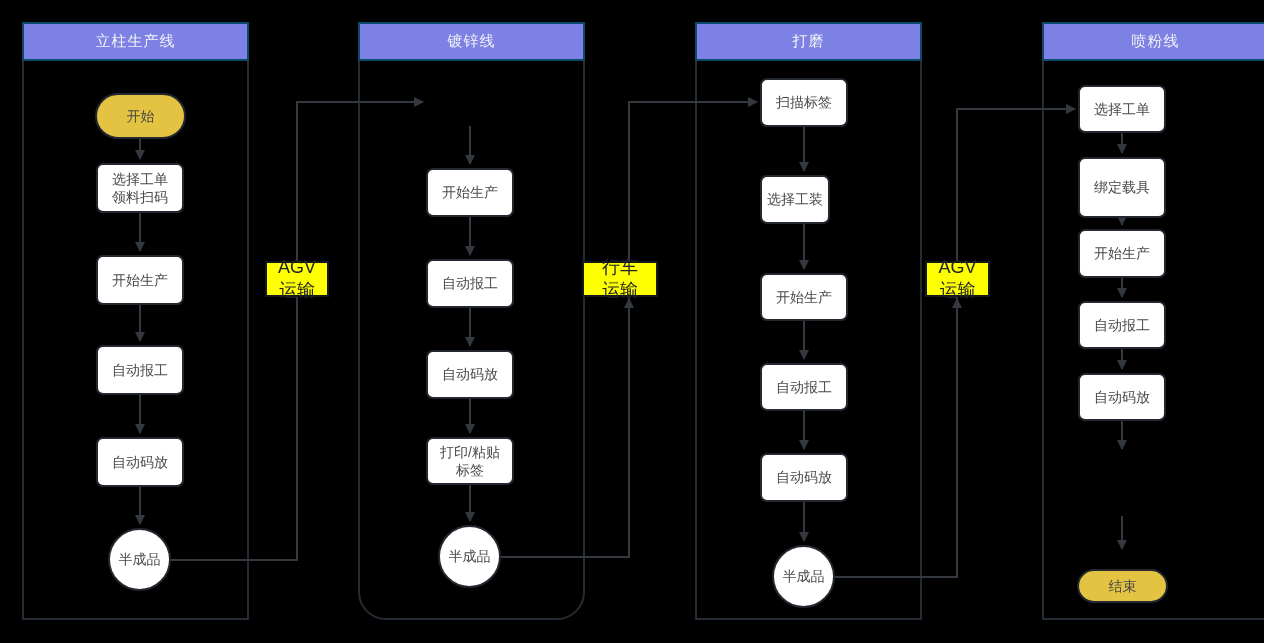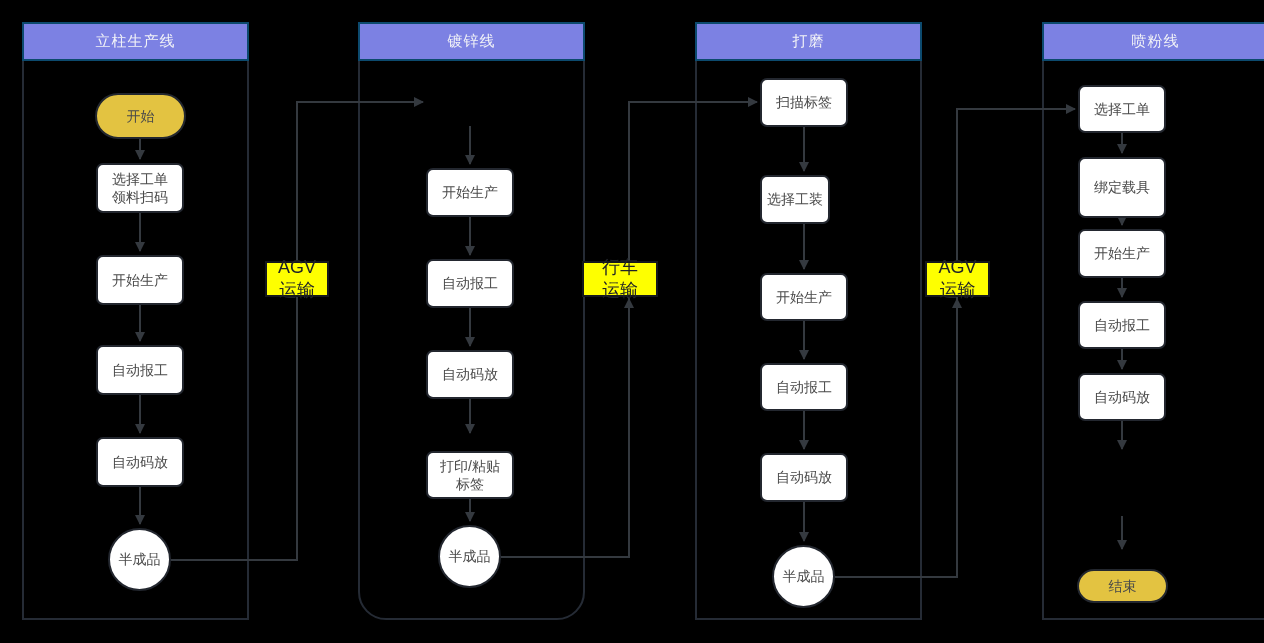--- a/index.html
+++ b/index.html
@@ -90,21 +90,21 @@
   <div class="node" style="left:96px;top:345px;width:88px;height:50px;">自动报工</div>
   <div class="node" style="left:96px;top:437px;width:88px;height:50px;">自动码放</div>
   <div class="node circle" style="left:108px;top:528px;width:63px;height:63px;">半成品</div>
 
   <div class="lane" style="left:358px;top:22px;width:227px;height:598px;border-radius:28px;">
     <div class="lane-header">镀锌线</div>
   </div>
   <div class="node" style="left:426px;top:168px;width:88px;height:49px;">开始生产</div>
   <div class="node" style="left:426px;top:259px;width:88px;height:49px;">自动报工</div>
   <div class="node" style="left:426px;top:350px;width:88px;height:49px;">自动码放</div>
-  <div class="node" style="left:426px;top:437px;width:88px;height:48px;margin-top:14px;">打印/粘贴
+  <div class="node" style="left:426px;top:437px;width:88px;height:48px;">打印/粘贴
 标签</div>
   <div class="node circle" style="left:438px;top:525px;width:63px;height:63px;">半成品</div>
 
   <div class="lane" style="left:695px;top:22px;width:227px;height:598px;text-align:right;">
     <div class="lane-header">打磨</div>
   </div>
   <div class="node" style="left:760px;top:78px;width:88px;height:49px;">扫描标签</div>
   <div class="node" style="left:760px;top:175px;width:70px;height:49px;">选择工装</div>
   <div class="node" style="left:760px;top:273px;width:88px;height:48px;">开始生产</div>
   <div class="node" style="left:760px;top:363px;width:88px;height:48px;">自动报工</div>

